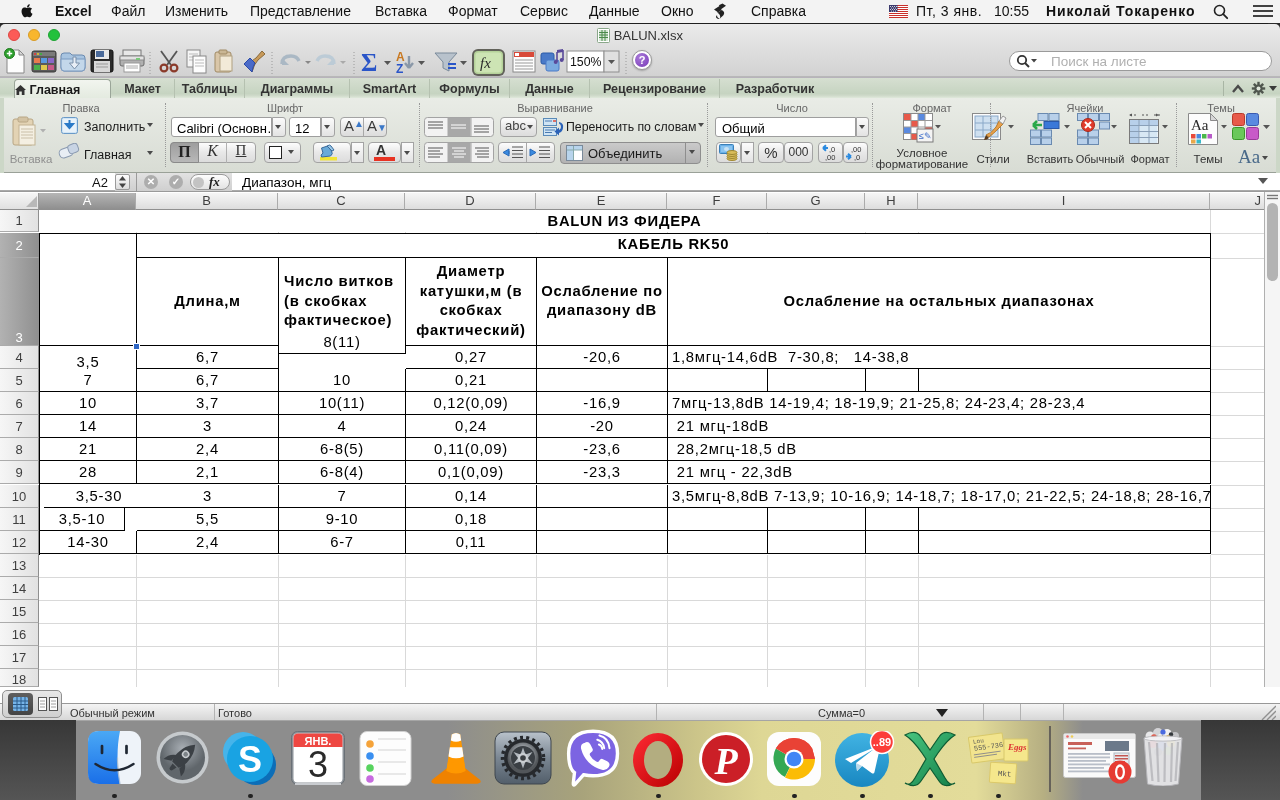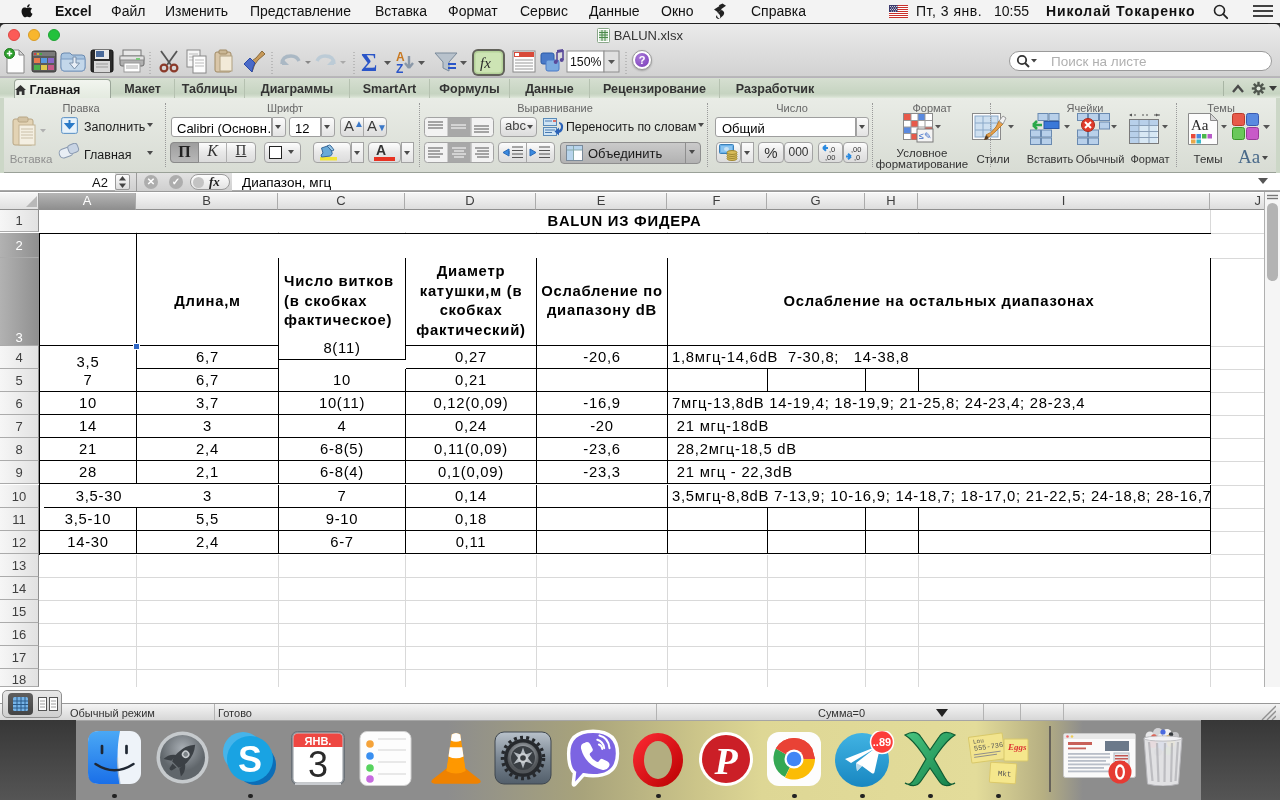--- a/index.html
+++ b/index.html
@@ -680,30 +680,31 @@
 <div class="gh" style="left:39px;top:361.7px;width:1225px"></div>
 <div class="gh" style="left:39px;top:384.8px;width:1225px"></div>
 <div class="gh" style="left:39px;top:407.8px;width:1225px"></div>
 <div class="gh" style="left:39px;top:430.9px;width:1225px"></div>
 <div class="gh" style="left:39px;top:454px;width:1225px"></div>
 <div class="gh" style="left:39px;top:477px;width:1225px"></div>
 
 <div class="cell hdr" style="left:39px;top:18.2px;width:1171px;height:22.3px;background:#fff">BALUN ИЗ ФИДЕРА</div>
 
 <div class="abs" style="left:39px;top:40.5px;width:1172px;height:322.2px;border-top:1px solid #000;border-left:1px solid #000;background:#fff">
+ <div class="cell hdr br bb" style="left:97px;top:0;width:1074px;height:24px">КАБЕЛЬ RK50</div>
  <div class="cell br bb" style="left:0;top:0;width:97px;height:112.6px"></div>
  <div class="cell hdr br bb" style="left:97px;top:24px;width:142px;height:88.6px">Длина,м</div>
  <div class="cell hdr br bb" style="left:239px;top:24px;width:127px;height:88.6px;justify-content:flex-start;text-align:left;padding-left:5px">Число витков<br>(в скобках<br>фактическое)</div>
  <div class="cell hdr br bb" style="left:366px;top:24px;width:131px;height:88.6px">Диаметр<br>катушки,м (в<br>скобках<br>фактический)</div>
  <div class="cell hdr br bb" style="left:497px;top:24px;width:131px;height:88.6px">Ослабление по<br>диапазону dB</div>
  <div class="cell hdr br bb" style="left:628px;top:24px;width:543px;height:88.6px">Ослабление на остальных диапазонах</div>
 
  <div class="cell br bb" style="left:0;top:112.6px;width:97px;height:33px">3,5</div>
  <div class="cell br bb" style="left:97px;top:112.6px;width:142px;height:23.1px">6,7</div>
- <div class="cell br bb" style="left:239px;top:103px;width:127px;height:23.1px">8(11)</div>
+ <div class="cell br bb" style="left:239px;top:97px;width:127px;height:23.1px">8(11)</div>
  <div class="cell br bb" style="left:366px;top:112.6px;width:131px;height:23.1px">0,27</div>
  <div class="cell br bb" style="left:497px;top:112.6px;width:131px;height:23.1px">-20,6</div>
  <div class="cell cl br bb" style="left:628px;top:112.6px;width:543px;height:23.1px">1,8мгц-14,6dB  7-30,8;   14-38,8</div>
 
  <div class="cell br bb" style="left:0;top:135.7px;width:97px;height:23px">7</div>
  <div class="cell br bb" style="left:97px;top:135.7px;width:142px;height:23px">6,7</div>
  <div class="cell br bb" style="left:239px;top:135.7px;width:127px;height:23px">10</div>
  <div class="cell br bb" style="left:366px;top:135.7px;width:131px;height:23px">0,21</div>
  <div class="cell br bb" style="left:497px;top:135.7px;width:131px;height:23px"></div>
  <div class="cell br bb" style="left:628px;top:135.7px;width:100px;height:23px"></div>
@@ -739,21 +740,21 @@
  <div class="cell br bb" style="left:497px;top:227.9px;width:131px;height:23.1px">-23,3</div>
  <div class="cell cl br bb" style="left:628px;top:227.9px;width:543px;height:23.1px"> 21 мгц - 22,3dB</div>
 
  <div class="cell br bb" style="left:4px;top:251px;width:111px;height:23.1px">3,5-30</div>
  <div class="cell br bb" style="left:97px;top:251px;width:142px;height:23.1px">3</div>
  <div class="cell br bb" style="left:239px;top:251px;width:127px;height:23.1px">7</div>
  <div class="cell br bb" style="left:366px;top:251px;width:131px;height:23.1px">0,14</div>
  <div class="cell br bb" style="left:497px;top:251px;width:131px;height:23.1px"></div>
  <div class="cell cl br bb" style="left:628px;top:251px;width:543px;height:23.1px">3,5мгц-8,8dB 7-13,9; 10-16,9; 14-18,7; 18-17,0; 21-22,5; 24-18,8; 28-16,7</div>
 
- <div class="cell br bb" style="left:0;top:274.1px;width:97px;height:23px">3,5-10</div>
+ <div class="cell br bb" style="left:0;top:274.1px;width:85px;height:23px">3,5-10</div>
  <div class="cell br bb" style="left:97px;top:274.1px;width:142px;height:23px">5,5</div>
  <div class="cell br bb" style="left:239px;top:274.1px;width:127px;height:23px">9-10</div>
  <div class="cell br bb" style="left:366px;top:274.1px;width:131px;height:23px">0,18</div>
  <div class="cell br bb" style="left:497px;top:274.1px;width:131px;height:23px"></div>
  <div class="cell br bb" style="left:628px;top:274.1px;width:100px;height:23px"></div>
  <div class="cell br bb" style="left:728px;top:274.1px;width:98px;height:23px"></div>
  <div class="cell br bb" style="left:826px;top:274.1px;width:53px;height:23px"></div>
  <div class="cell br bb" style="left:879px;top:274.1px;width:292px;height:23px"></div>
 
  <div class="cell br bb" style="left:0;top:297.1px;width:97px;height:23.1px">14-30</div>

